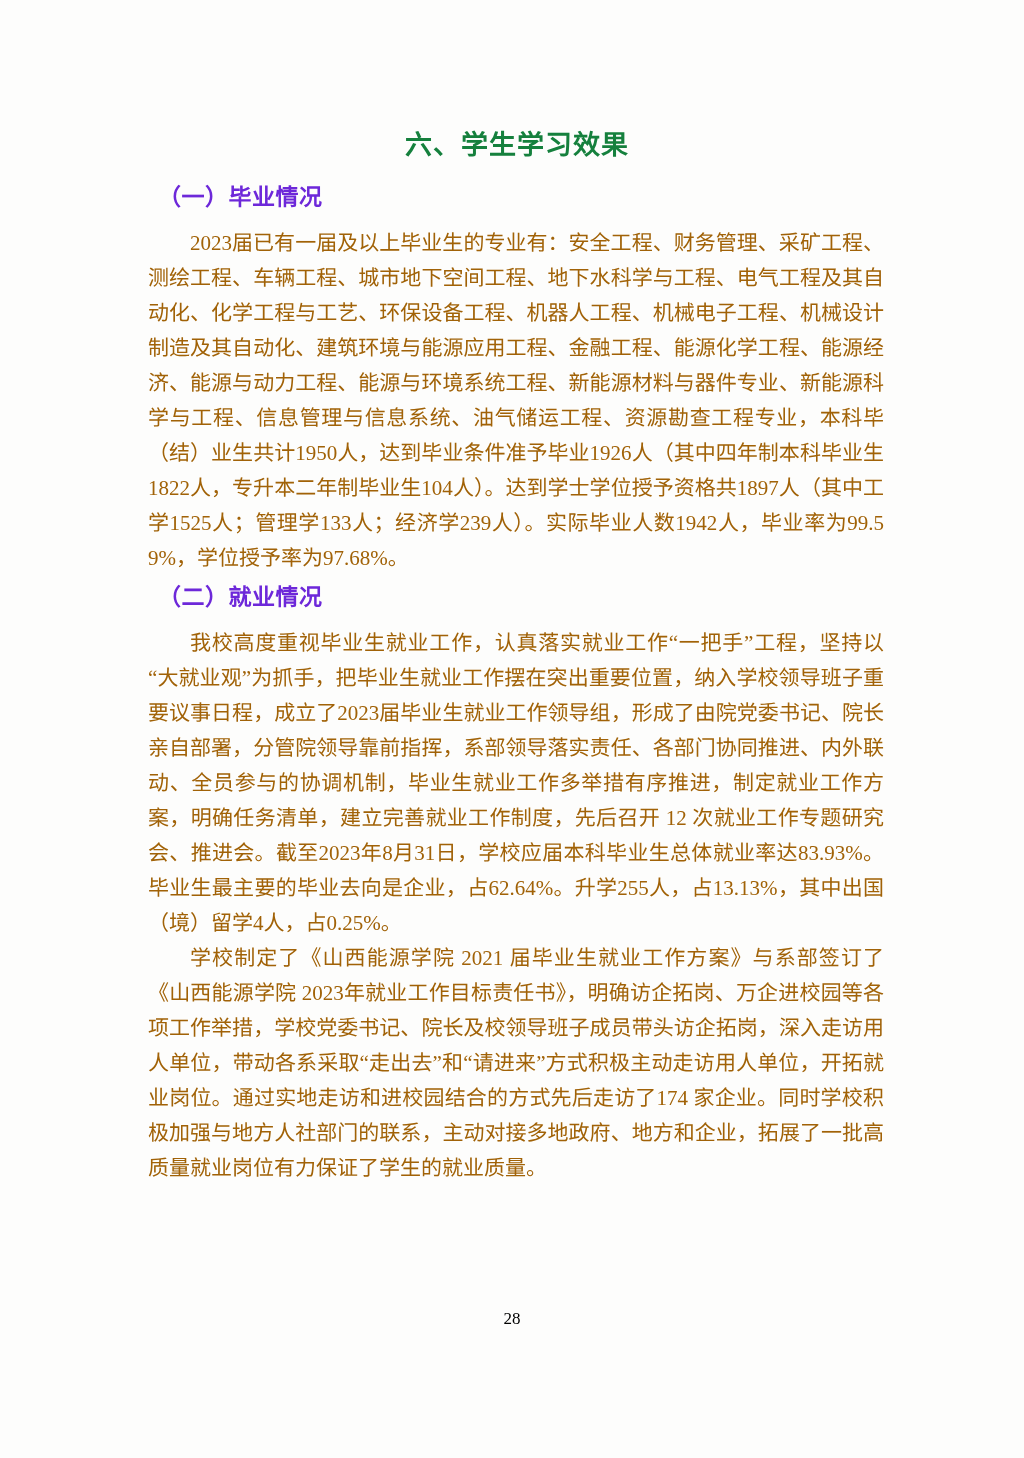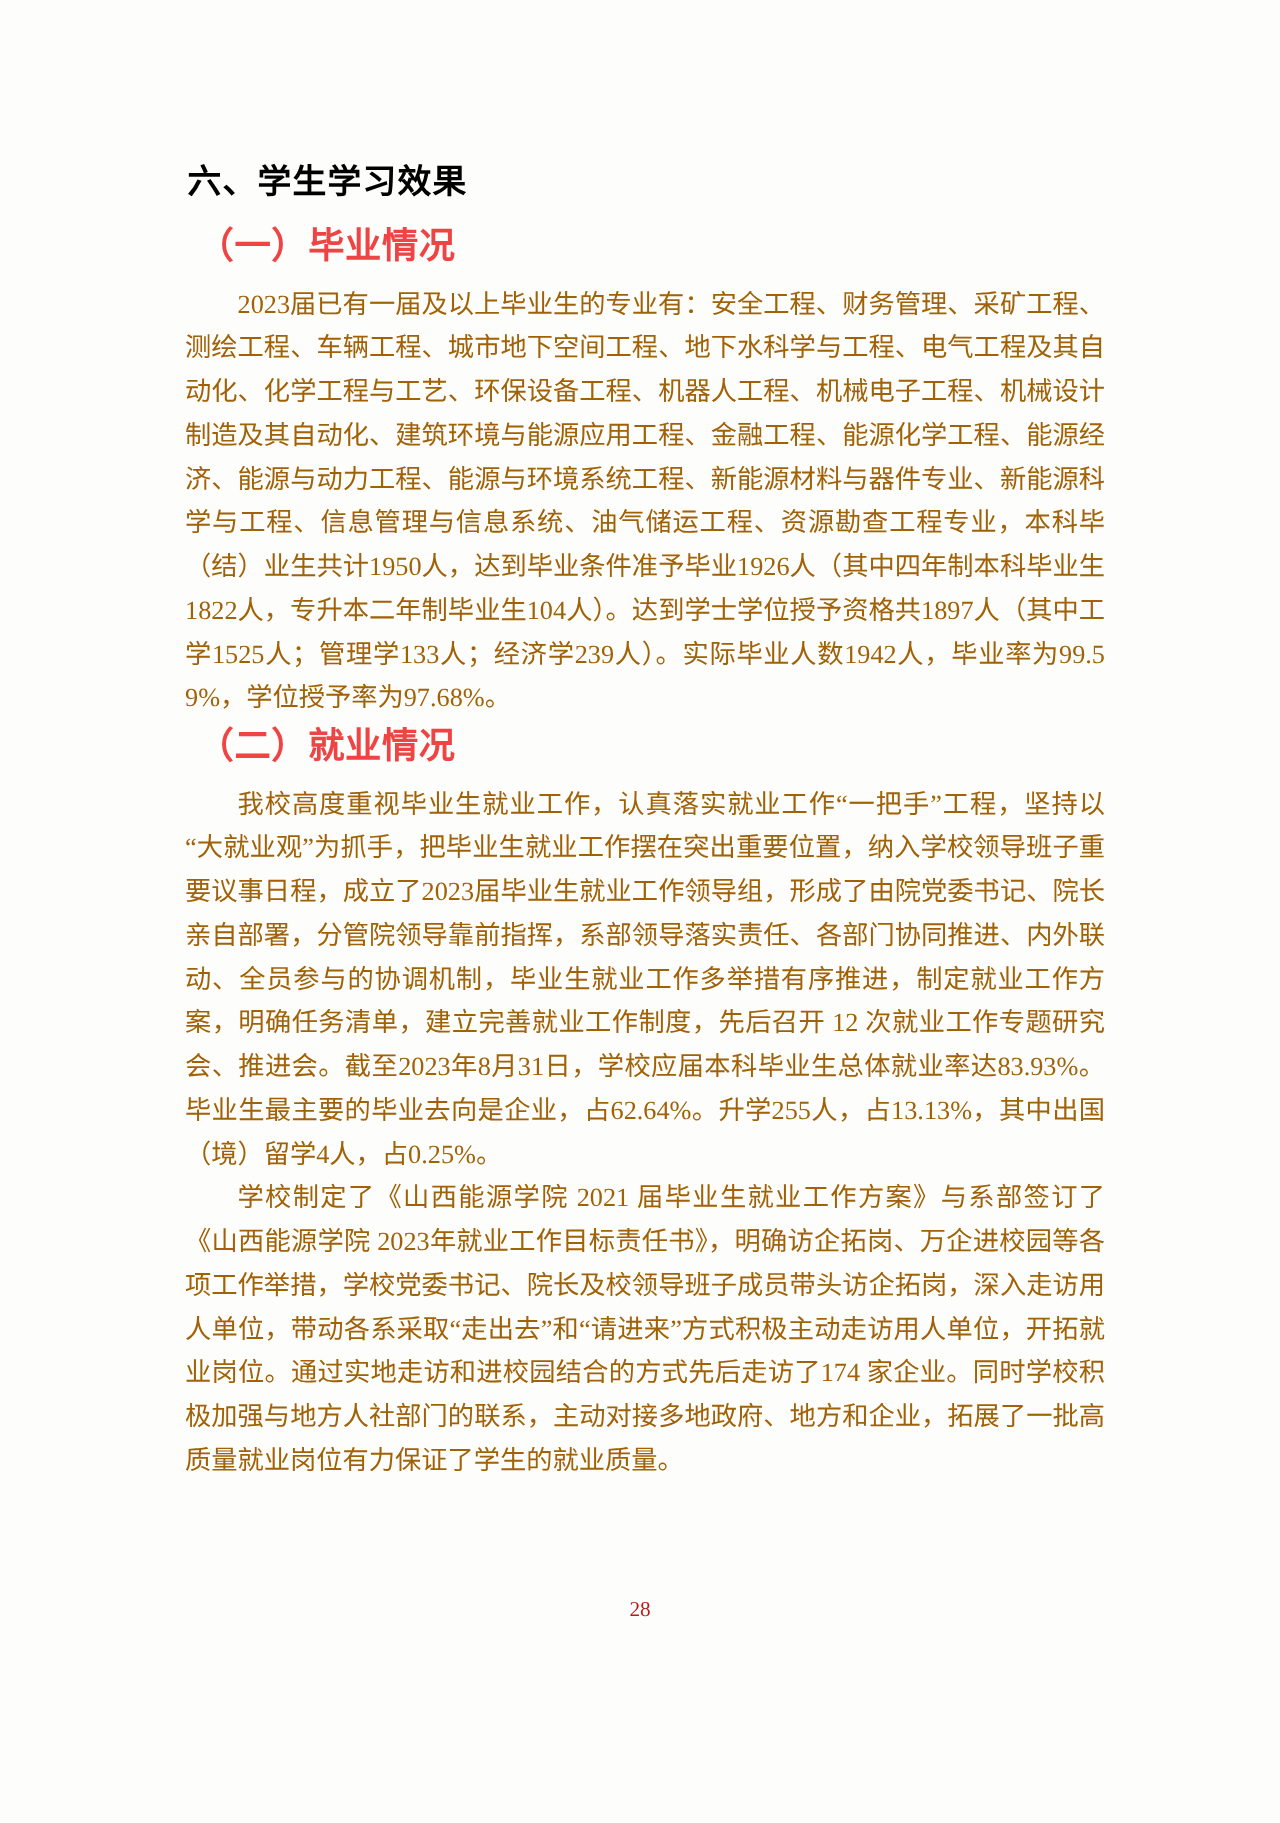--- a/index.html
+++ b/index.html
@@ -22,55 +22,56 @@
     left: 148px;
     top: 126px;
     width: 736px;
   }
   .section-heading {
     margin: 0 0 16px 2px;
     font-family: "Liberation Sans", "DejaVu Sans", sans-serif;
     font-weight: 700;
     font-size: 27px;
     line-height: 38px;
-    color: #000000;
+    color: #15803d;
     letter-spacing: 1px;
+    text-align: center;
   }
   .sub-heading {
     margin: 10px 0 12px 10px;
     font-family: "Liberation Sans", "DejaVu Sans", sans-serif;
     font-weight: 700;
-    font-size: 29px;
+    font-size: 23px;
     line-height: 34px;
-    color: #ef4444;
+    color: #6d28d9;
     letter-spacing: 0.5px;
   }
   .sub-heading.second {
     margin-top: 4px;
   }
   .body-para {
     margin: 0;
     font-family: "Liberation Serif", "DejaVu Serif", serif;
     font-size: 21px;
     line-height: 35px;
     text-align: justify;
     text-justify: inter-character;
     text-indent: 2em;
     color: #a16207;
     word-break: break-all;
   }
   .page-number {
     position: absolute;
     left: 0;
-    top: 1278px;
+    top: 1309px;
     width: 100%;
     text-align: center;
     font-family: "Liberation Serif", "DejaVu Serif", serif;
     font-size: 17px;
-    color: #b91c1c;
+    color: #000000;
   }
 </style>
 </head>
 <body>
 
 <div class="page">
   <div class="content">
 
     <h1 class="section-heading">六、学生学习效果</h1>
 

